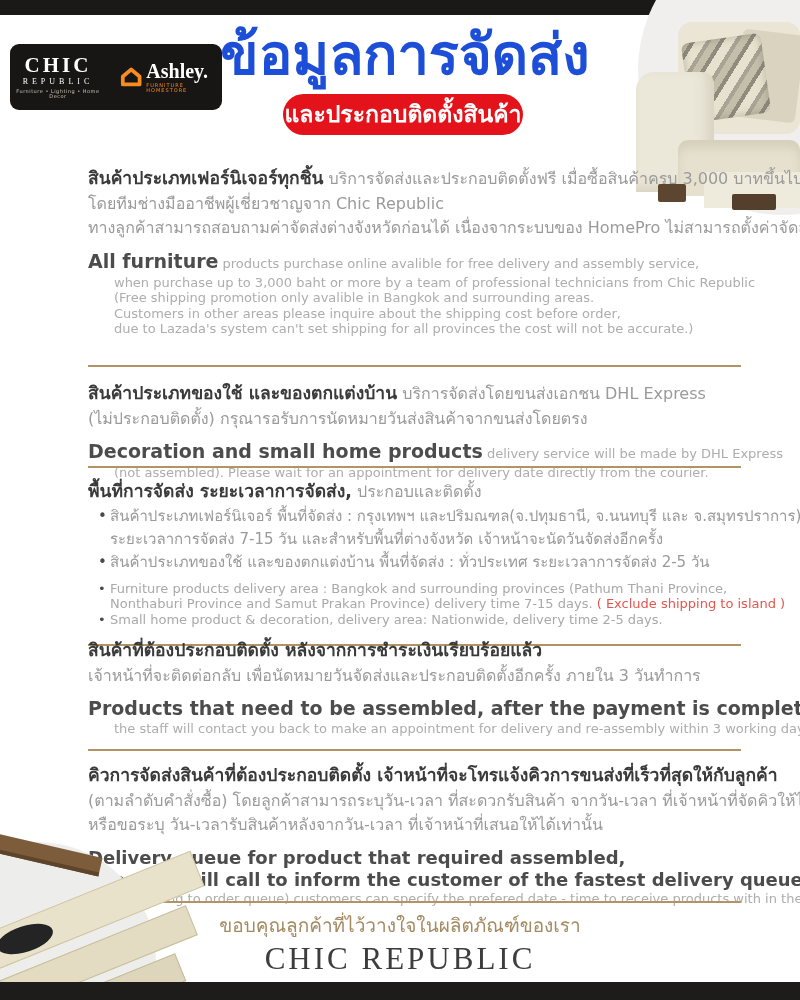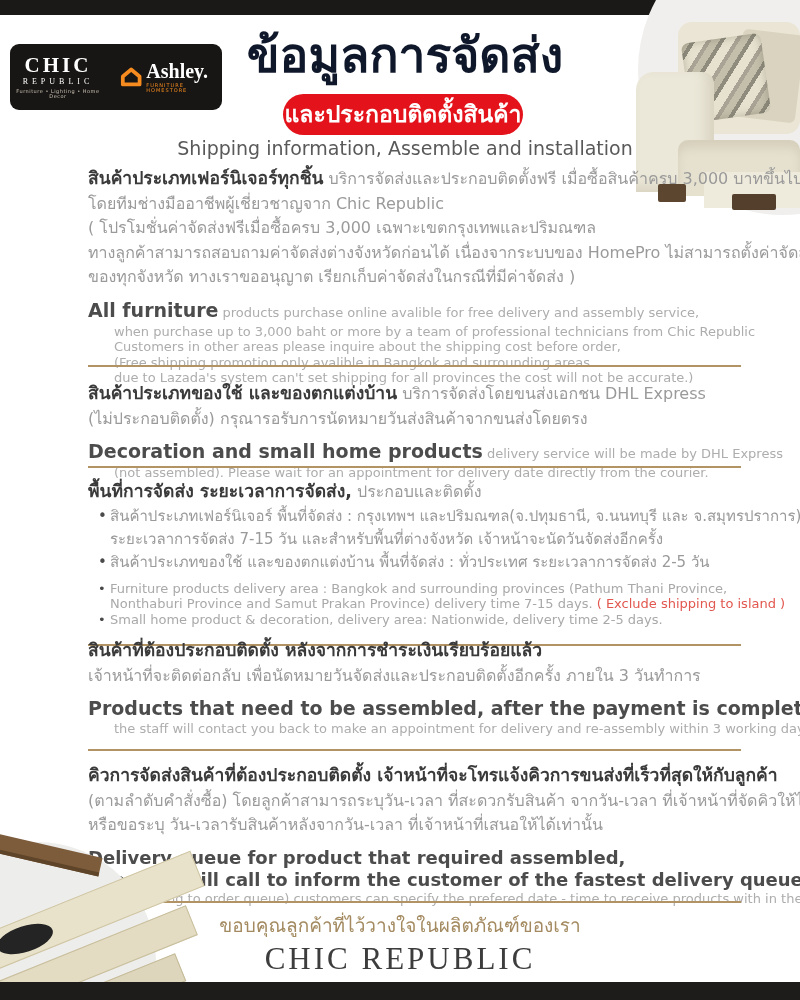--- a/index.html
+++ b/index.html
@@ -40,21 +40,21 @@
   .chic{color:#fff;text-align:center;font-family:"Liberation Serif","DejaVu Serif",serif;line-height:1;}
   .chic .l1{font-size:21px;font-weight:bold;letter-spacing:3px;}
   .chic .l2{font-size:8px;letter-spacing:4px;margin-top:2px;}
   .chic .l3{font-size:5px;color:#c8c1b3;letter-spacing:.5px;margin-top:3px;font-family:"DejaVu Sans",sans-serif;}
   .ashley{display:flex;align-items:center;gap:4px;}
   .ashley .txt{line-height:1;text-align:left;}
   .ashley .l1{color:#fff;font-size:20px;font-weight:bold;font-family:"Liberation Serif","DejaVu Serif",serif;}
   .ashley .l2{color:#f68b1f;font-size:5px;letter-spacing:1px;margin-top:2px;}
 
   .title-th{position:absolute;left:220px;top:24px;width:370px;text-align:center;
-            font-size:48px;font-weight:bold;color:#0f172a;line-height:62px;white-space:nowrap;}
+            font-size:56px;font-weight:bold;color:#1d4ed8;line-height:62px;white-space:nowrap;}
   .badge{position:absolute;left:283px;top:94px;width:240px;height:41px;border-radius:22px;background:#e4131b;
          color:#fff;font-size:23px;font-weight:bold;text-align:center;line-height:41px;white-space:nowrap;}
   .subtitle{position:absolute;left:150px;top:137px;width:510px;text-align:center;font-size:19px;color:#595959;white-space:nowrap;}
 
   
   .sec{position:absolute;left:88px;width:655px;}
   .nw{white-space:nowrap;}
   .th-lead{font-size:17.5px;font-weight:bold;color:#3a3a3a;}
   .th-rest{font-size:16px;color:#9a9a9a;}
   .th-line{font-size:16px;color:#9a9a9a;line-height:24.5px;}
@@ -107,33 +107,30 @@
       </svg>
       <div class="txt">
         <div class="l1">Ashley.</div>
         <div class="l2">FURNITURE HOMESTORE</div>
       </div>
     </div>
   </div>
 
   <div class="title-th">ข้อมูลการจัดส่ง</div>
   <div class="badge">และประกอบติดตั้งสินค้า</div>
-  <div class="subtitle">Shipping information, Assemble and installation</div>
 
   <div class="sec" style="top:166px;">
     <div class="th-first nw"><span class="th-lead">สินค้าประเภทเฟอร์นิเจอร์ทุกชิ้น</span><span class="th-rest"> บริการจัดส่งและประกอบติดตั้งฟรี เมื่อซื้อสินค้าครบ 3,000 บาทขึ้นไป</span></div>
     <div class="th-line nw">โดยทีมช่างมืออาชีพผู้เชี่ยวชาญจาก Chic Republic</div>
-    <div class="th-line nw">( โปรโมชั่นค่าจัดส่งฟรีเมื่อซื้อครบ 3,000 เฉพาะเขตกรุงเทพและปริมณฑล</div>
     <div class="th-line nw">ทางลูกค้าสามารถสอบถามค่าจัดส่งต่างจังหวัดก่อนได้ เนื่องจากระบบของ HomePro ไม่สามารถตั้งค่าจัดส่ง</div>
-    <div class="th-line nw">ของทุกจังหวัด ทางเราขออนุญาต เรียกเก็บค่าจัดส่งในกรณีที่มีค่าจัดส่ง )</div>
     <div class="en-block">
       <div class="en-first nw"><span class="en-lead">All furniture</span><span class="en-rest"> products purchase online avalible for free delivery and assembly service,</span></div>
       <div class="en-line nw">when purchase up to 3,000 baht or more by a team of professional technicians from Chic Republic</div>
+      <div class="en-line nw">(Free shipping promotion only avalible in Bangkok and surrounding areas.</div>
       <div class="en-line nw">Customers in other areas please inquire about the shipping cost before order,</div>
-      <div class="en-line nw">(Free shipping promotion only avalible in Bangkok and surrounding areas.</div>
       <div class="en-line nw">due to Lazada's system can't set shipping for all provinces the cost will not be accurate.)</div>
     </div>
   </div>
   <div class="divider" style="top:365px;"></div>
 
   <div class="sec" style="top:381px;">
     <div class="th-first nw"><span class="th-lead">สินค้าประเภทของใช้ และของตกแต่งบ้าน</span><span class="th-rest"> บริการจัดส่งโดยขนส่งเอกชน DHL Express</span></div>
     <div class="th-line nw">(ไม่ประกอบติดตั้ง) กรุณารอรับการนัดหมายวันส่งสินค้าจากขนส่งโดยตรง</div>
     <div class="en-block">
       <div class="en-first nw"><span class="en-lead">Decoration and small home products</span><span class="en-rest"> delivery service will be made by DHL Express</span></div>

